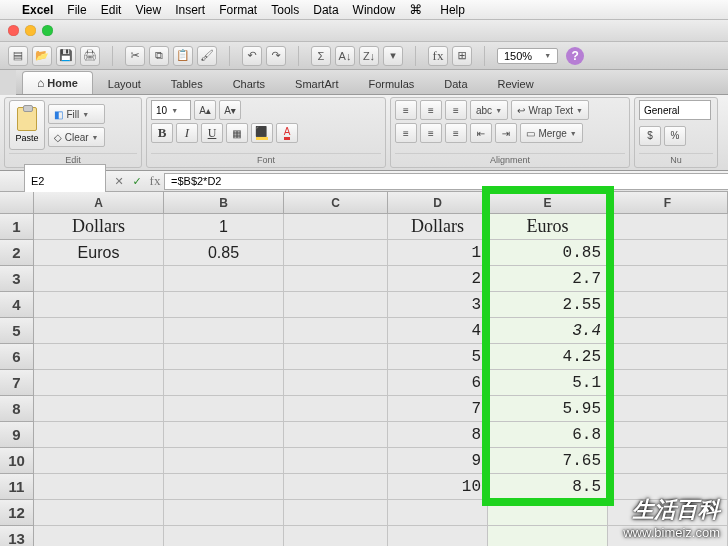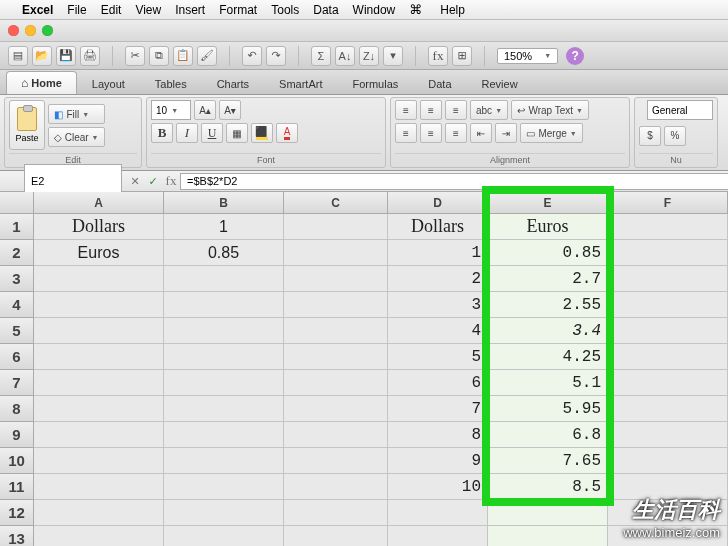--- a/index.html
+++ b/index.html
@@ -18,21 +18,21 @@
 
   
   .qat { height: 28px; background: linear-gradient(#e6e6e6,#cfcfcf); display: flex; align-items: center; padding: 0 8px; gap: 8px; border-bottom: 1px solid #aaa; }
   .qat .grp { display: flex; gap: 4px; align-items: center; }
   .tb { width: 20px; height: 20px; background: linear-gradient(#fafafa,#e2e2e2); border: 1px solid #b5b5b5; border-radius: 3px; display: flex; align-items: center; justify-content: center; font-size: 11px; color: #555; cursor: pointer; }
   .sep { width: 1px; height: 20px; background: #bbb; margin: 0 4px; }
   .zoom-box { background: #fff; border: 1px solid #aaa; padding: 1px 6px; font-size: 11px; border-radius: 2px; display: flex; align-items: center; gap: 12px; }
   .help-q { width: 18px; height: 18px; border-radius: 50%; background: #b67ed4; color: #fff; display: flex; align-items: center; justify-content: center; font-weight: bold; font-size: 12px; }
 
   
-  .ribbon-tabs { height: 25px; background: linear-gradient(#e0e0e0,#c8c8c8); display: flex; align-items: flex-end; padding-left: 6px; border-bottom: 1px solid #999; }
+  .ribbon-tabs { height: 25px; background: linear-gradient(#e0e0e0,#c8c8c8); display: flex; align-items: flex-end; padding-left: 6px; border-bottom: 1px solid #999; margin-left: 16px; }
   .ribbon-tabs .tab { padding: 4px 14px; font-size: 11px; color: #333; border: 1px solid transparent; border-bottom: none; cursor: pointer; }
   .ribbon-tabs .tab.active { background: linear-gradient(#fff,#ededed); border-color: #aaa; border-radius: 4px 4px 0 0; font-weight: bold; }
   .ribbon-tabs .home-icon { font-size: 12px; margin-right: 3px; }
 
   
   .ribbon { height: 76px; background: linear-gradient(#f2f2f2,#dcdcdc); display: flex; border-bottom: 1px solid #999; padding: 2px 4px; gap: 4px; }
   .rgroup { border: 1px solid #c0c0c0; border-radius: 3px; background: linear-gradient(#ececec,#dedede); display: flex; flex-direction: column; justify-content: space-between; padding: 2px 4px 0 4px; }
   .rgroup .label { text-align: center; font-size: 9px; color: #666; padding: 1px 0 2px 0; border-top: 1px solid #ccc; margin-top: 2px; }
   .rgroup .ctl { display: flex; gap: 3px; align-items: center; flex-wrap: wrap; }
   .rbtn { height: 20px; padding: 0 5px; border: 1px solid #b8b8b8; background: linear-gradient(#fcfcfc,#e6e6e6); border-radius: 2px; display: flex; align-items: center; gap: 3px; font-size: 10px; color: #444; cursor: pointer; }
@@ -41,21 +41,21 @@
   .combo { background: #fff; border: 1px solid #aaa; height: 20px; padding: 0 4px; font-size: 10px; display: flex; align-items: center; gap: 4px; }
   .bold-b { font-weight: bold; font-family: "Times New Roman", serif; font-size: 13px; }
   .italic-i { font-style: italic; font-family: "Times New Roman", serif; font-size: 13px; }
   .under-u { text-decoration: underline; font-family: "Times New Roman", serif; font-size: 12px; }
   .big-paste { width: 36px; height: 50px; border: 1px solid #b8b8b8; background: linear-gradient(#fcfcfc,#e6e6e6); border-radius: 3px; display: flex; flex-direction: column; align-items: center; justify-content: center; font-size: 9px; cursor: pointer; }
   .clipboard-icon { width: 20px; height: 24px; background: #f7e09a; border: 1px solid #c0a040; border-radius: 2px; position: relative; margin-bottom: 2px; }
   .clipboard-icon::before { content: ""; position: absolute; top: -3px; left: 5px; width: 8px; height: 5px; background: #ccc; border: 1px solid #999; border-radius: 2px; }
 
   
   .formula-bar { height: 21px; background: linear-gradient(#f3f3f3,#e3e3e3); display: flex; align-items: center; border-bottom: 1px solid #aaa; font-size: 11px; }
-  .namebox { width: 98px; background: #fff; border: 1px solid #aaa; height: 17px; padding: 16px 6px; display: flex; align-items: center; margin: 0 4px 0 24px; }
+  .namebox { width: 82px; background: #fff; border: 1px solid #aaa; height: 17px; padding: 16px 6px; display: flex; align-items: center; margin: 0 4px 0 24px; }
   .fb-btn { width: 18px; height: 17px; display: flex; align-items: center; justify-content: center; color: #777; cursor: pointer; font-size: 11px; }
   .fx { font-family: serif; font-size: 13px; text-align: center; }
   .formula-input { flex: 1; background: #fff; border: 1px solid #aaa; border-right: none; height: 17px; padding: 0 6px; display: flex; align-items: center; }
 
   
   .sheet { position: relative; background: #dedede; }
   .corner { position: absolute; left: 0; top: 0; width: 34px; height: 22px; background: linear-gradient(#efefef,#d9d9d9); border-right: 1px solid #aaa; border-bottom: 1px solid #aaa; }
   .colheads { position: absolute; left: 34px; top: 0; height: 22px; display: flex; }
   .colhead { background: linear-gradient(#efefef,#d9d9d9); border-right: 1px solid #aaa; border-bottom: 1px solid #aaa; display: flex; align-items: center; justify-content: center; font-size: 12px; color: #444; font-weight: bold; }
   .rowheads { position: absolute; left: 0; top: 22px; width: 34px; }
@@ -235,21 +235,21 @@
             <span>Merge</span>
             <span class="dropdown-arrow">▼</span>
           </div>
       </div>
     </div>
     <div class="label">Alignment</div>
   </div>
 
   <div class="rgroup" style="width:84px;">
     <div class="ctl">
-      <div class="combo" style="width:72px;margin-left:8px;">
+      <div class="combo" style="width:72px;">
           <span>General</span>
         </div>
     </div>
     <div class="ctl">
       <div class="rbtn small">$</div>
       <div class="rbtn small">%</div>
     </div>
     <div class="label">Nu</div>
   </div>
 </div>

